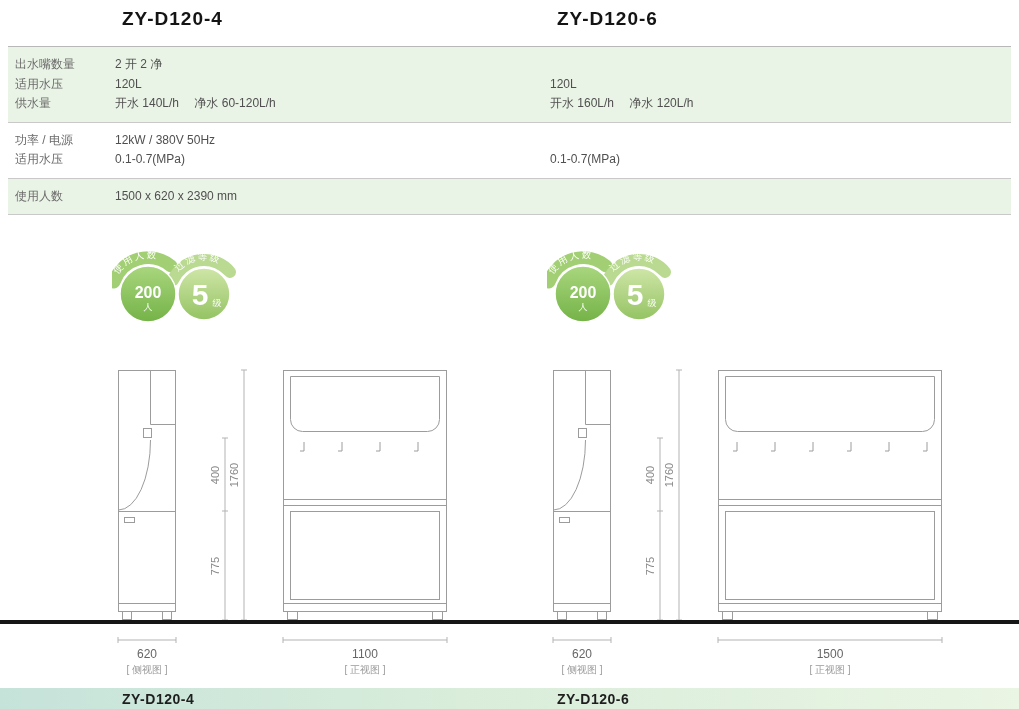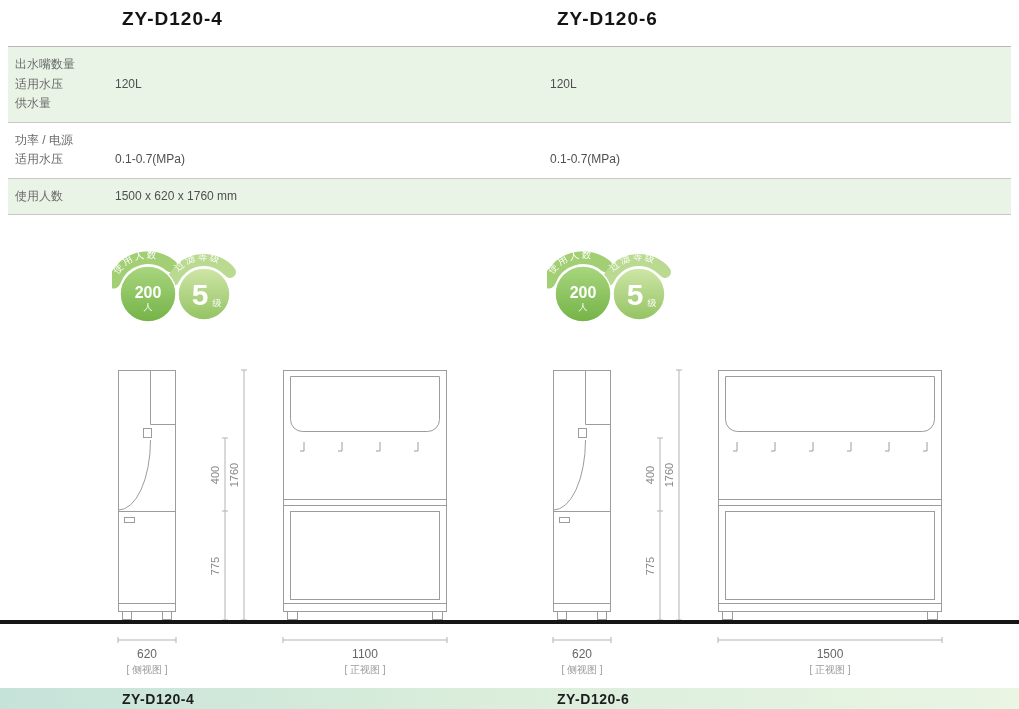--- a/index.html
+++ b/index.html
@@ -45,44 +45,48 @@
 </head>
 <body>
 
 <div class="model-header mh1">ZY-D120-4</div>
 <div class="model-header mh2">ZY-D120-6</div>
 
 <div class="spec-table">
   <div class="group green">
     <div class="row">
       <span class="lbl">出水嘴数量</span>
+      <span class="val">2 开 2 净</span>
     </div>
     <div class="row">
       <span class="lbl">适用水压</span>
       <span class="val">120L</span>
       <span class="val">120L</span>
     </div>
     <div class="row">
       <span class="lbl">供水量</span>
+      <span class="val">开水 140L/h　 净水 60-120L/h</span>
+      <span class="val">开水 160L/h　 净水 120L/h</span>
     </div>
   </div>
   <div class="group">
     <div class="row">
       <span class="lbl">功率 / 电源</span>
+      <span class="val">12kW / 380V 50Hz</span>
     </div>
     <div class="row">
       <span class="lbl">适用水压</span>
       <span class="val">0.1-0.7(MPa)</span>
       <span class="val">0.1-0.7(MPa)</span>
     </div>
   </div>
   <div class="group green">
     <div class="row">
       <span class="lbl">使用人数</span>
-      <span class="val">1500 x 620 x 1760 mm</span>
+      <span class="val">1500 x 620 x 2390 mm</span>
     </div>
   </div>
 </div>
 
 <svg class="badges bL" width="132" height="100" viewBox="0 0 132 100">
   <defs>
     <linearGradient id="gA1" x1="0" y1="0" x2="0" y2="1">
         <stop offset="0" stop-color="#a9d67e"></stop>
         <stop offset="1" stop-color="#74b347"></stop>
       </linearGradient>

